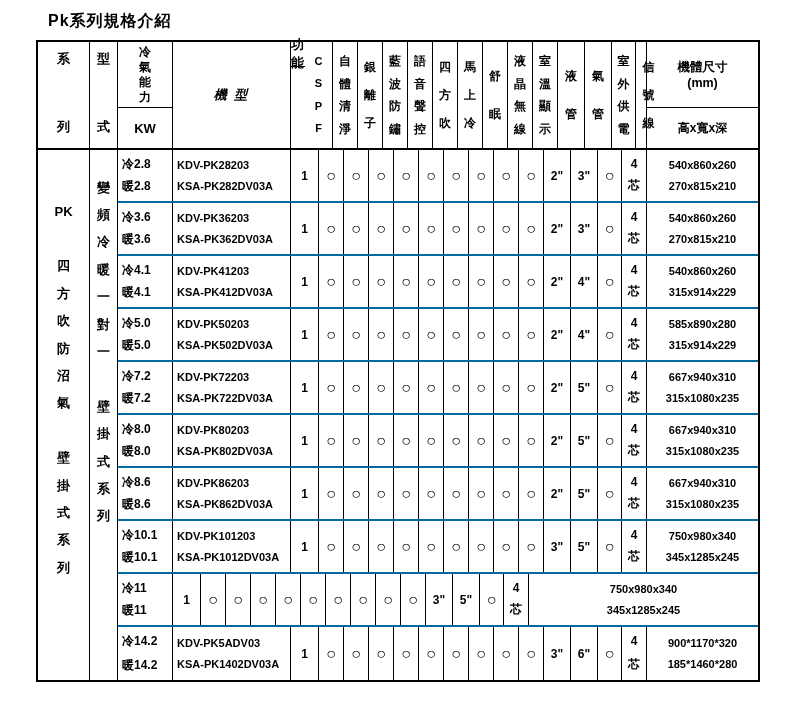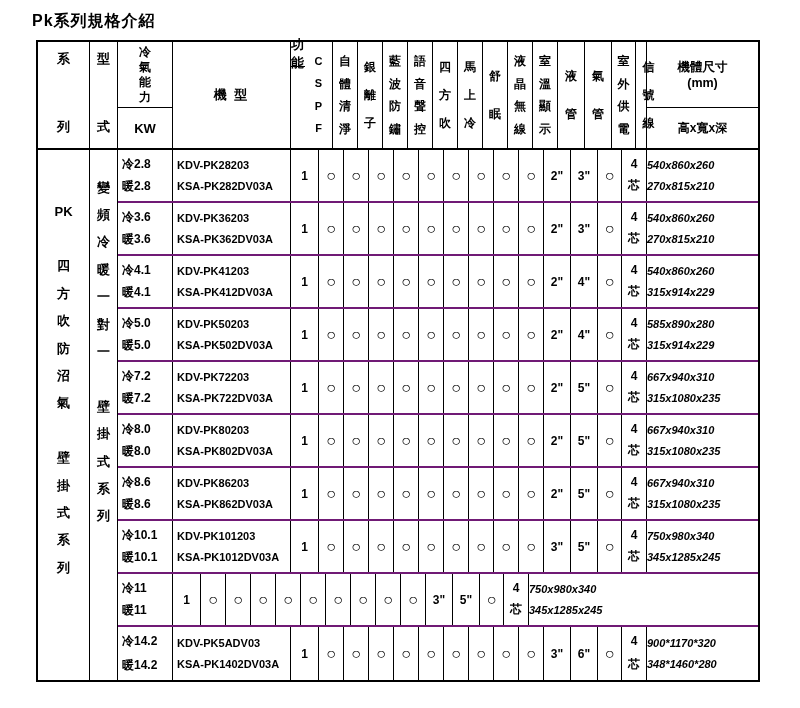--- a/index.html
+++ b/index.html
@@ -1,31 +1,31 @@
 <!DOCTYPE html>
 <html><head>
 <meta charset="utf-8">
 <style>
   * { box-sizing: border-box; margin: 0; padding: 0; }
   html, body { width: 800px; height: 708px; background: #ffffff; }
   body { font-family: "Liberation Sans", "DejaVu Sans", sans-serif; color: #000; }
   .page { position: relative; width: 800px; height: 708px; background: #fff; overflow: hidden; }
 
-  .title { position: absolute; left: 32px; top: 11px; font-size: 16px; font-weight: bold; letter-spacing: 1px; }
+  .title { position: absolute; left: 48px; top: 11px; font-size: 16px; font-weight: bold; letter-spacing: 1px; }
 
   .tbl { position: absolute; left: 36px; top: 40px; width: 724px; border: 2px solid #000; display: flex; flex-direction: column; background: #fff; }
 
   
   .hdr { display: flex; height: 108px; border-bottom: 2px solid #000; }
   .hcell { border-right: 1px solid #000; font-weight: bold; }
 
   .col-series { width: 52px; }
   .col-type   { width: 28px; }
   .col-kw     { width: 55px; }
-  .col-model  { width: 118px; }
+  .col-model  { width: 118px; font-style: italic; }
   .col-func   { width: 356px; }
   .col-dim    { flex: 1; border-right: none; }
 
   .hsplit { display: flex; flex-direction: column; justify-content: space-between; align-items: center; padding: 8px 0 12px 0; font-size: 13px; }
 
   .kwtop { height: 66px; border-bottom: 1px solid #000; display: flex; flex-direction: column; justify-content: center; align-items: center; font-size: 12px; line-height: 15px; }
   .kwbot { height: 40px; display: flex; align-items: center; justify-content: center; font-size: 13px; }
 
   .modelcell { display: flex; align-items: center; justify-content: center; font-size: 13px; letter-spacing: 2px; }
 
@@ -40,36 +40,36 @@
   .dimbot { height: 40px; display: flex; align-items: center; justify-content: center; font-size: 12px; }
 
   
   .bodyrow { display: flex; }
   .vcol { border-right: 1px solid #000; font-weight: bold; font-size: 13px; display: flex; flex-direction: column; align-items: center; }
   .vcol.series { width: 52px; padding-top: 48px; }
   .vcol.type   { width: 28px; padding-top: 24px; }
   .vchar { height: 27.4px; display: flex; align-items: center; justify-content: center; }
 
   .groups { flex: 1; display: flex; flex-direction: column; }
-  .grow { display: flex; height: 53px; border-bottom: 2px solid #701a75; }
+  .grow { display: flex; height: 53px; border-bottom: 2px solid #0369a1; }
   .grow:last-child { border-bottom: none; }
 
   .c { border-right: 1px solid #000; font-weight: bold; font-size: 12px; }
   .two { display: flex; flex-direction: column; justify-content: space-evenly; }
   .one { display: flex; align-items: center; justify-content: center; }
 
   .w-kw    { width: 55px; padding-left: 4px; }
   .w-model { width: 118px; padding-left: 4px; font-size: 11px; }
   .w-cspf  { width: 28px; }
   .w-circ  { width: 25px; }
   .w-liq   { width: 27px; }
   .w-gas   { width: 27px; }
   .w-pow   { width: 24px; }
   .w-sig   { width: 25px; align-items: center; }
-  .w-dims  { flex: 1; border-right: none; font-size: 11px; font-style: italic; }
+  .w-dims  { flex: 1; border-right: none; align-items: center; font-size: 11px; }
 
   .circ { font-weight: normal; font-size: 16px; line-height: 1; }
 
   
   .fw-cspf { width: 28px; }
   .fw-circ { width: 25px; }
   .fw-liq  { width: 27px; }
   .fw-gas  { width: 27px; }
   .fw-pow  { width: 24px; }
   .fw-sig  { width: 25px; }
@@ -527,20 +527,20 @@
     <div class="c one w-circ circ">○</div>
     <div class="c one w-liq">3"</div>
     <div class="c one w-gas">6"</div>
     <div class="c one w-pow circ">○</div>
     <div class="c two w-sig">
       <div>4</div>
       <div>芯</div>
     </div>
     <div class="c two w-dims">
       <div>900*1170*320</div>
-      <div>348*1460*280</div>
+      <div>185*1460*280</div>
     </div>
   </div>
 </div>
     </div>
 
   </div>
 </div>
 
 </body></html>

